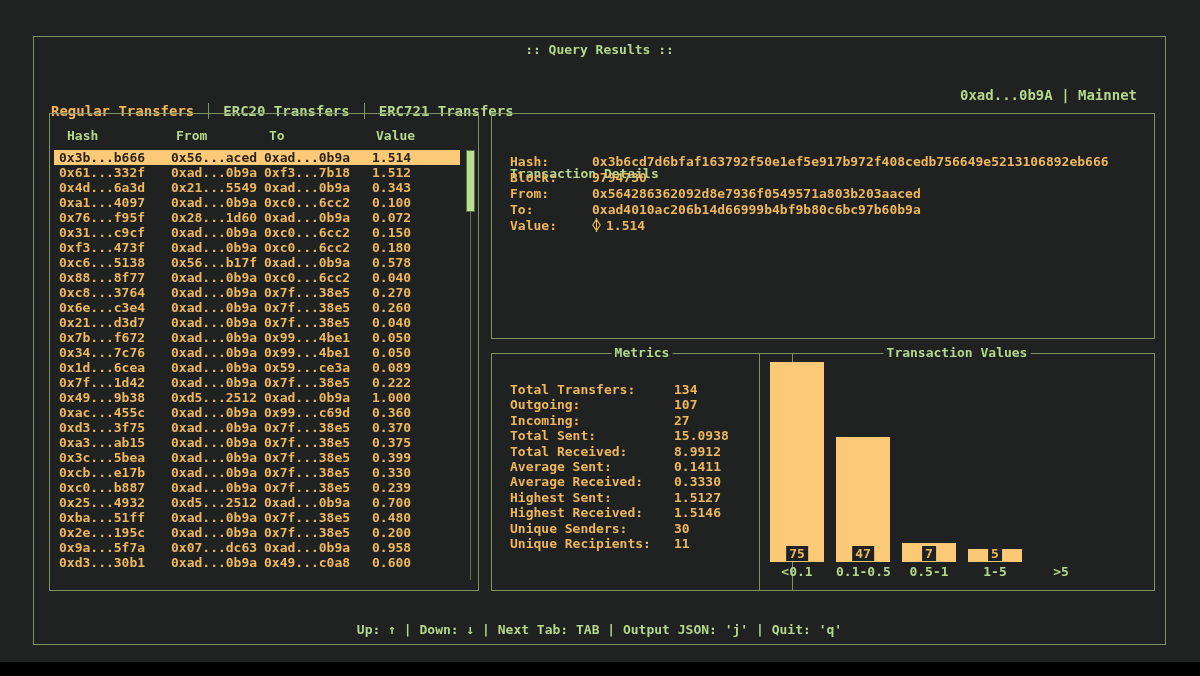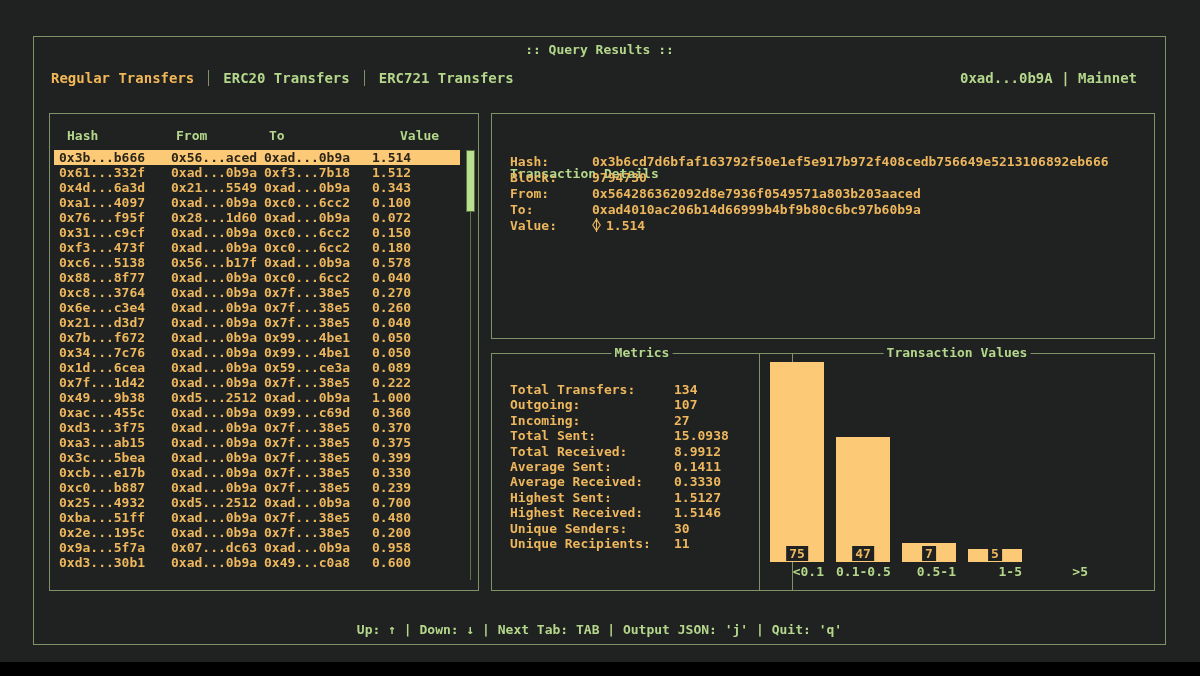--- a/index.html
+++ b/index.html
@@ -10,33 +10,33 @@
   body{background:#000;}
   .screen{
     position:relative; width:1200px; height:676px; overflow:hidden;
     background:var(--bg);
     font-family:"DejaVu Sans Mono", monospace; font-weight:bold; font-size:13px;padding-left:24px;
   }
   .letterbox{position:absolute; left:0; right:0; bottom:0; height:14px; background:#000;}
   .app-window{position:absolute; left:33px; top:36px; width:1133px; height:609px; border:1px solid var(--border);}
   .win-title{position:absolute; top:5px; left:0; width:100%; text-align:center; color:var(--green);}
   .tab-bar{position:absolute; top:33px; left:17px; right:28px; display:flex; justify-content:space-between; align-items:center; font-size:14px;}
-  .tabs{display:flex; align-items:center;}
+  .tabs{display:flex; align-items:center;margin-top:33px;}
   .tab{color:var(--green); cursor:pointer; white-space:pre;}
   .tab.active{color:#f2b757;}
   .tab-sep{width:1px; align-self:stretch; background:var(--border); margin:0 14px;}
   .account{color:var(--green);}
 
   .panel{position:absolute; border:1px solid var(--border);}
   .panel-legend{position:absolute; top:-9px; left:50%; transform:translateX(-50%); background:var(--bg); padding:0 3px; color:var(--green); white-space:nowrap;}
 
   
   .table-panel{left:15px; top:76px; width:430px; height:478px;}
   .thead{position:absolute; top:14px; left:0; right:0; padding-left:17px; display:flex; color:var(--green);}
-  .hc0{width:109px;} .hc1{width:93px;} .hc2{width:107px;} .hc3{flex:1;margin-left:24px;}
+  .hc0{width:109px;} .hc1{width:93px;} .hc2{width:107px;} .hc3{flex:1;}
   .tbody{position:absolute; top:36px; left:4px; right:18px;}
   .trow{display:flex; height:15px; line-height:15.36px; padding-left:5px; color:var(--yellow); cursor:pointer; white-space:pre;}
   .trow.selected{background:var(--sel-bg); color:var(--sel-fg);}
   .tc0{width:112px;} .tc1{width:93px;} .tc2{width:108px;} .tc3{flex:1;}
   .scrollbar{position:absolute; top:36px; right:3px; width:9px; height:430px;}
   .scroll-track{position:absolute; left:4px; top:0; bottom:0; width:1px; background:#5d7247;}
   .scroll-thumb{position:absolute; left:0; top:0; width:9px; height:62px; background:var(--thumb); border:1px solid #55713f; cursor:grab;}
 
   
   .details-panel{left:457px; top:76px; width:664px; height:226px;}
@@ -53,21 +53,21 @@
   .mrow{display:flex; line-height:15.4px; color:var(--yellow); white-space:pre;}
   .mlabel{width:164px;}
 
   
   .chart-panel{left:725px; top:316px; width:396px; height:238px;}
   .chart-plot{position:absolute; left:10px; top:0; height:208px; display:flex; align-items:flex-start; gap:12px;}
   .slot{width:54px; height:100%; position:relative;}
   .bar{position:absolute; bottom:0; left:0; width:54px; background:var(--bar);}
   .bar-value{position:absolute; bottom:1px; left:50%; transform:translateX(-50%); background:var(--bg); color:var(--yellow); padding:0 3px; line-height:15px; white-space:pre;}
   .chart-labels{position:absolute; left:10px; top:210px; display:flex; gap:12px;}
-  .xlab{width:54px; text-align:right; color:var(--green); white-space:pre;}
+  .xlab{width:54px; text-align:center; color:var(--green); white-space:pre;}
 
   .status-bar{position:absolute; bottom:7px; left:0; width:100%; text-align:center; color:var(--green);}
 </style>
 </head>
 <body>
 
 <div class="screen">
   <div class="app-window">
 
     <div class="win-title">:: Query Results ::</div>

